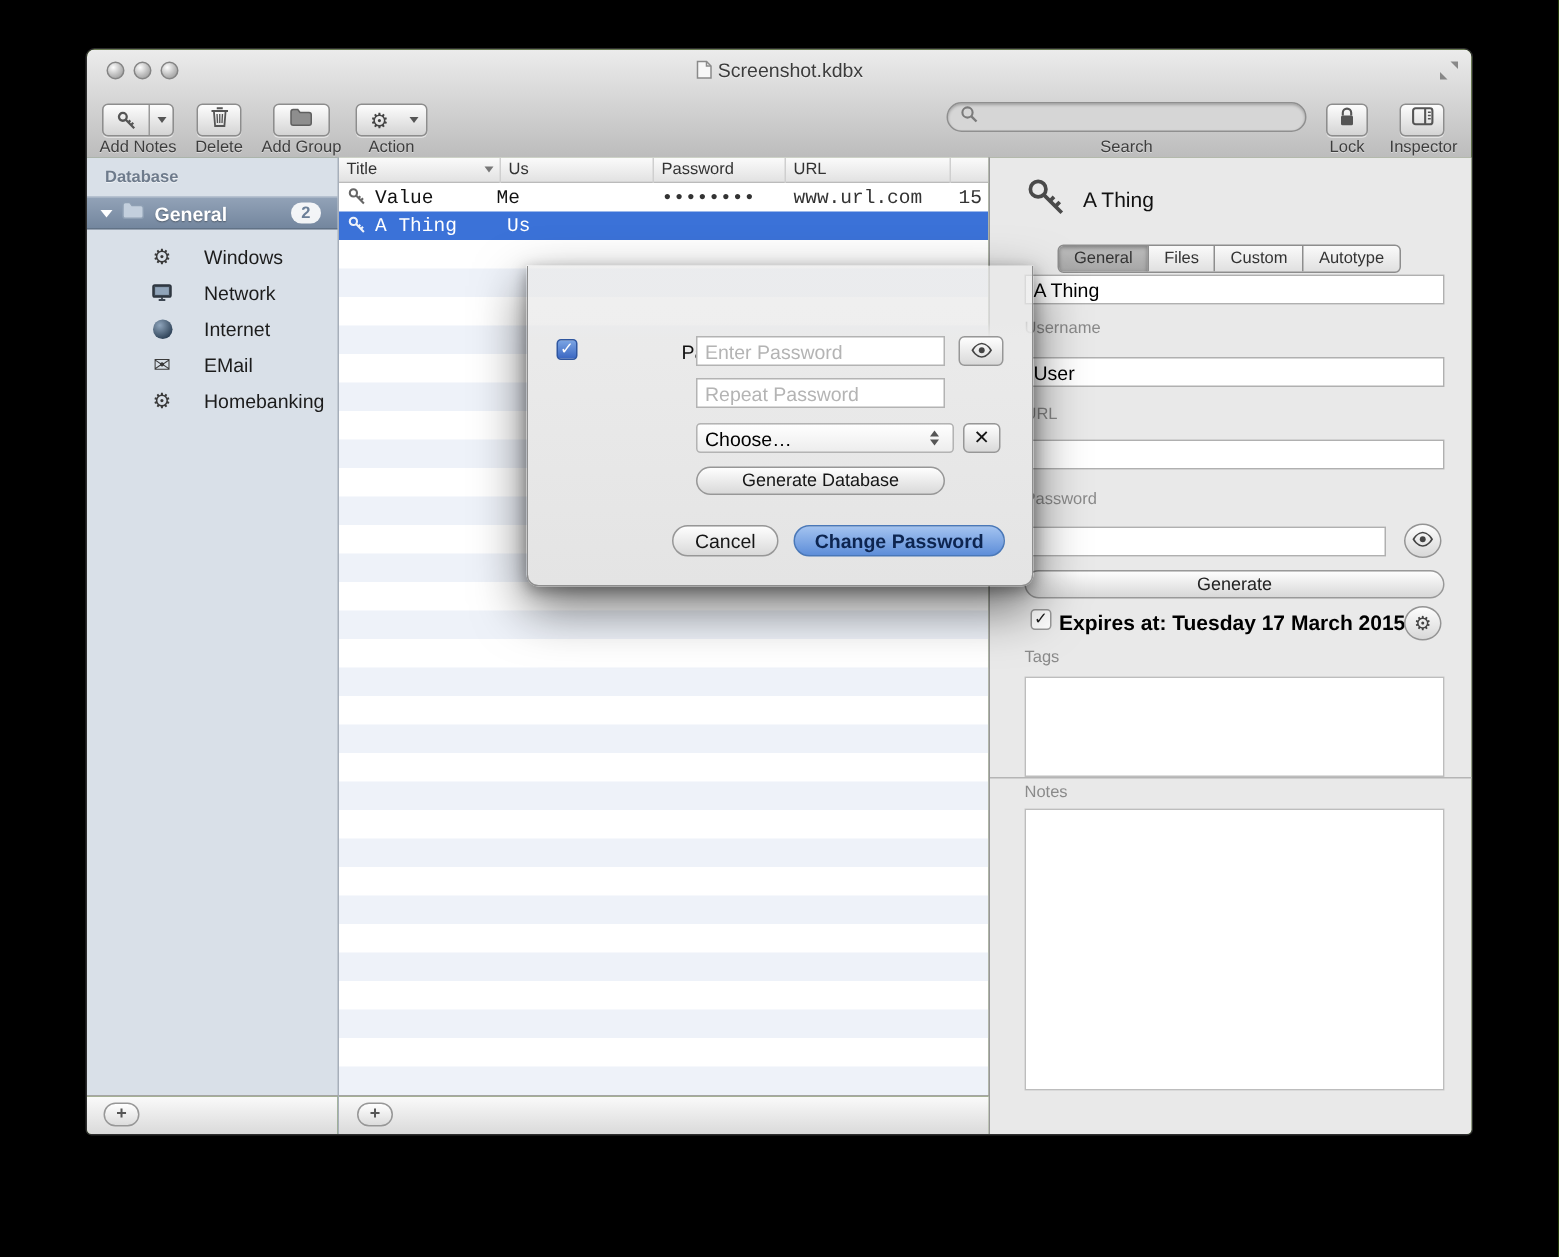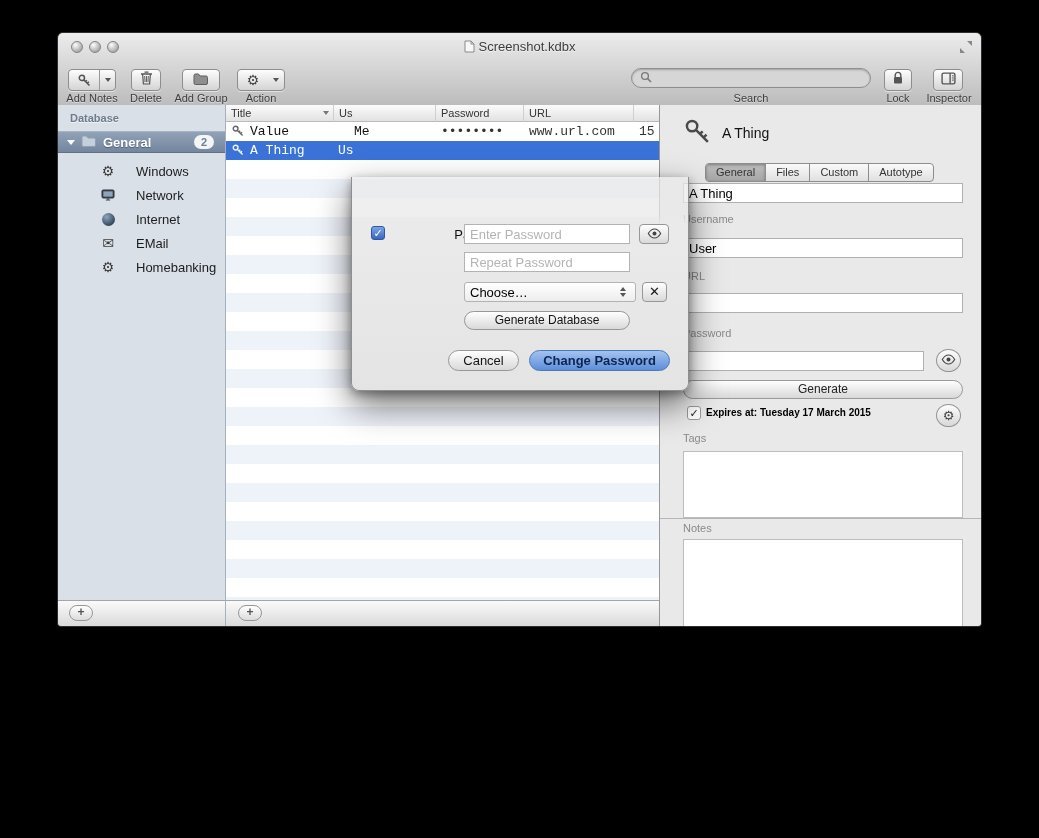--- a/index.html
+++ b/index.html
@@ -1,18 +1,18 @@
 <!DOCTYPE html>
 <html><head>
 <meta charset="utf-8">
 <style>
   html,body{margin:0;padding:0;}
   body{width:1039px;height:838px;background:#000;position:relative;overflow:hidden;
        font-family:"Liberation Sans","DejaVu Sans",sans-serif;-webkit-font-smoothing:antialiased;}
-  .window{position:absolute;left:57px;top:32px;width:925px;height:595px;background:#4d7c0f;
+  .window{position:absolute;left:57px;top:32px;width:925px;height:725px;background:#4d7c0f;
           border-radius:6px 6px 4px 4px;overflow:hidden;box-shadow:0 22px 60px rgba(0,0,0,.85);
           border:1px solid #2e2e2e;box-sizing:border-box;}
   
   .chrome{position:absolute;left:0;top:0;right:0;height:72px;
           background:linear-gradient(180deg,#ececec 0%,#d9d9d9 40%,#bcbcbc 100%);
           border-bottom:1px solid #757575;}
   .light{position:absolute;top:8px;width:12px;height:12px;border-radius:50%;
          background:radial-gradient(circle at 35% 30%,#fdfdfd,#bdbdbd 55%,#8f8f8f);
          border:1px solid #848484;box-sizing:border-box;}
   .win-title{position:absolute;left:0;right:0;top:6px;text-align:center;font-size:13px;color:#3c3c3c;
@@ -88,21 +88,21 @@
   .round-btn{position:absolute;left:276px;width:25px;height:23px;border-radius:50%;box-sizing:border-box;
              background:linear-gradient(#fdfdfd,#d8d8d8);border:1px solid #949494;
              display:flex;align-items:center;justify-content:center;font-size:13px;color:#444;}
   .gen-btn{position:absolute;left:23px;top:275px;width:280px;height:19px;border-radius:10px;
            background:linear-gradient(#fefefe,#d8d8d8);border:1px solid #999;box-sizing:border-box;
            font-size:12px;text-align:center;line-height:17px;color:#222;}
   .cb{width:14px;height:14px;border-radius:3px;box-sizing:border-box;text-align:center;
       font-size:11px;line-height:13px;}
   .cb.plain{background:#fff;border:1px solid #9a9a9a;color:#1a1a1a;}
   .cb.blue{background:linear-gradient(#7ba4e3,#3a67c2);border:1px solid #2f569f;color:#fff;}
-  .expires-lbl{position:absolute;left:46px;top:302px;font-size:10px;font-weight:600;color:#000;}
+  .expires-lbl{position:absolute;left:46px;top:302px;font-size:14px;font-weight:600;color:#000;}
   .box-fld{position:absolute;left:23px;width:280px;background:#fff;border:1px solid #bdbdbd;
            box-sizing:border-box;resize:none;outline:none;font-family:inherit;font-size:13px;}
   .insp-sep{position:absolute;left:0;top:413px;width:100%;height:1px;background:#b5b5b5;}
   
   .sheet{position:absolute;left:293px;top:72px;width:338px;height:214px;z-index:60;
          border-radius:0 0 8px 8px;box-sizing:border-box;border:1px solid #8e8e8e;border-top:none;
          background:linear-gradient(180deg,rgba(233,233,233,.70) 0px,rgba(233,233,233,.74) 38px,
                     rgba(234,234,234,.98) 48px,#eaeaea 60px,#e4e4e4 100%);
          box-shadow:0 14px 34px rgba(0,0,0,.55),0 3px 10px rgba(0,0,0,.35);}
   .sh-label{position:absolute;left:41px;width:122px;text-align:right;font-size:13px;color:#101010;}
@@ -272,21 +272,21 @@
       </div>
       <div class="rows">
         <div class="row">
           <span class="keyic">
             <svg width="12" height="12" viewBox="0 0 12 12">
                 <circle cx="3.6" cy="3.6" r="2.4" fill="none" stroke="#666" stroke-width="1.4"></circle>
                 <path d="M5.4 5.4 L10.6 10.6 M8.6 8.6 L10 7.2 M7 7 L8.2 5.8" stroke="#666" stroke-width="1.4" fill="none"></path>
               </svg>
           </span>
           <span class="cell" style="left:24px">Value</span>
-          <span class="cell" style="left:128px">Me</span>
+          <span class="cell" style="left:105px">Me</span>
           <span class="cell" style="left:215px;color:#333">••••••••</span>
           <span class="cell" style="left:303px;color:#333">www.url.com</span>
           <span class="cell" style="left:413px;color:#333">15</span>
         </div>
         <div class="row selected">
           <span class="keyic">
             <svg width="12" height="12" viewBox="0 0 12 12">
                 <circle cx="3.6" cy="3.6" r="2.4" fill="none" stroke="#eef2fa" stroke-width="1.4"></circle>
                 <path d="M5.4 5.4 L10.6 10.6 M8.6 8.6 L10 7.2 M7 7 L8.2 5.8" stroke="#eef2fa" stroke-width="1.4" fill="none"></path>
               </svg>

